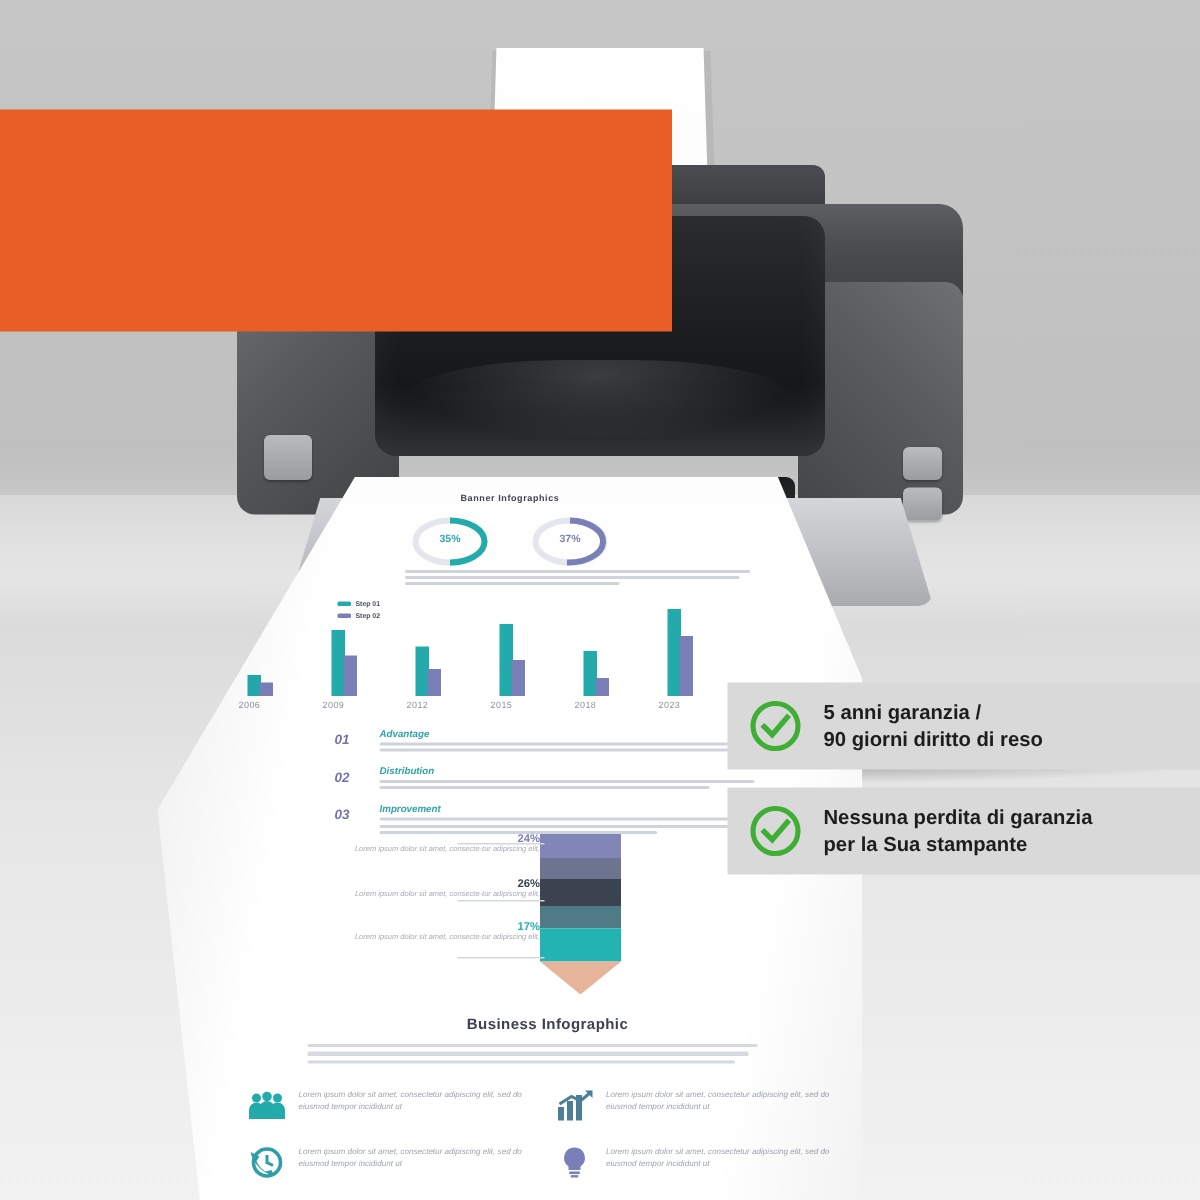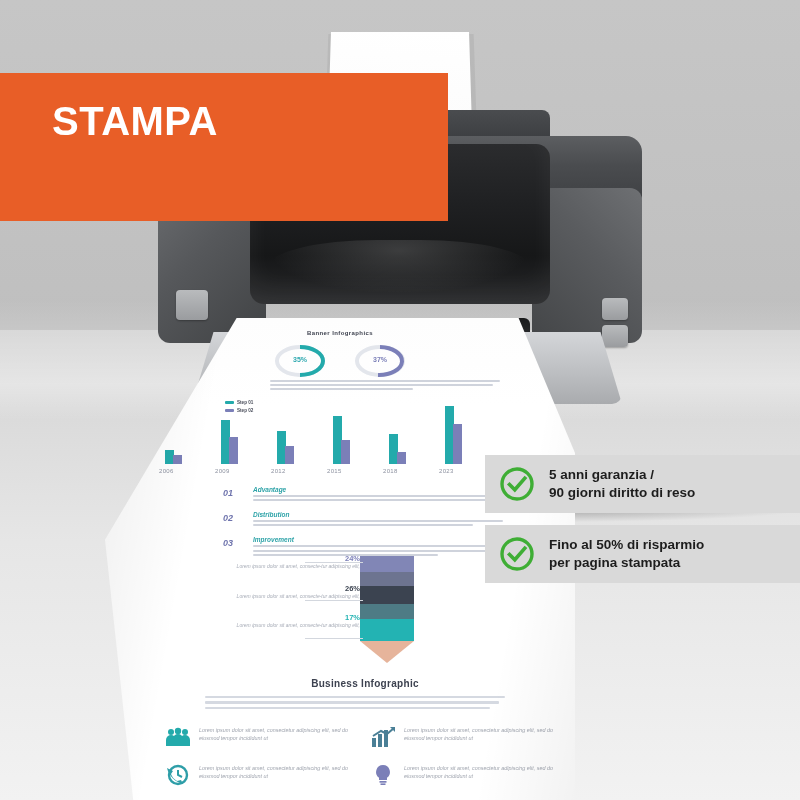--- a/index.html
+++ b/index.html
@@ -332,42 +332,42 @@
           </span>
           <span class="itx">Lorem ipsum dolor sit amet, consectetur adipiscing elit, sed do eiusmod tempor incididunt ut</span>
         </div>
       </div>
 
     </div>
   </div>
   <div class="sheet-shade"></div>
 
   <div class="banner">
-    <h1><span>STAMPA</span><br></h1>
+    <h1><br></h1>
   </div>
 
   <div class="cards">
 
     <div class="card">
       <span class="chk">
         <svg viewBox="0 0 36 36" width="36" height="36">
           <circle cx="18" cy="18" r="15" fill="none" stroke="#3fae35" stroke-width="3.4"></circle>
           <path d="M10.5 18.5 L15.8 23.8 L25.8 12.2" fill="none" stroke="#3fae35" stroke-width="3.6" stroke-linecap="square"></path>
         </svg>
       </span>
       <span class="txt"><span>5 anni garanzia /</span><br><span>90 giorni diritto di reso</span></span>
     </div>
 
-
-
     <div class="card">
       <span class="chk">
         <svg viewBox="0 0 36 36" width="36" height="36">
           <circle cx="18" cy="18" r="15" fill="none" stroke="#3fae35" stroke-width="3.4"></circle>
           <path d="M10.5 18.5 L15.8 23.8 L25.8 12.2" fill="none" stroke="#3fae35" stroke-width="3.6" stroke-linecap="square"></path>
         </svg>
       </span>
-      <span class="txt"><span>Fino al 50% di risparmio</span><br><span>per pagina stampata</span></span>
+      <span class="txt"><span>Nessuna perdita di garanzia</span><br><span>per la Sua stampante</span></span>
     </div>
 
+
+
   </div>
 
 </div>
 
 </body></html>

